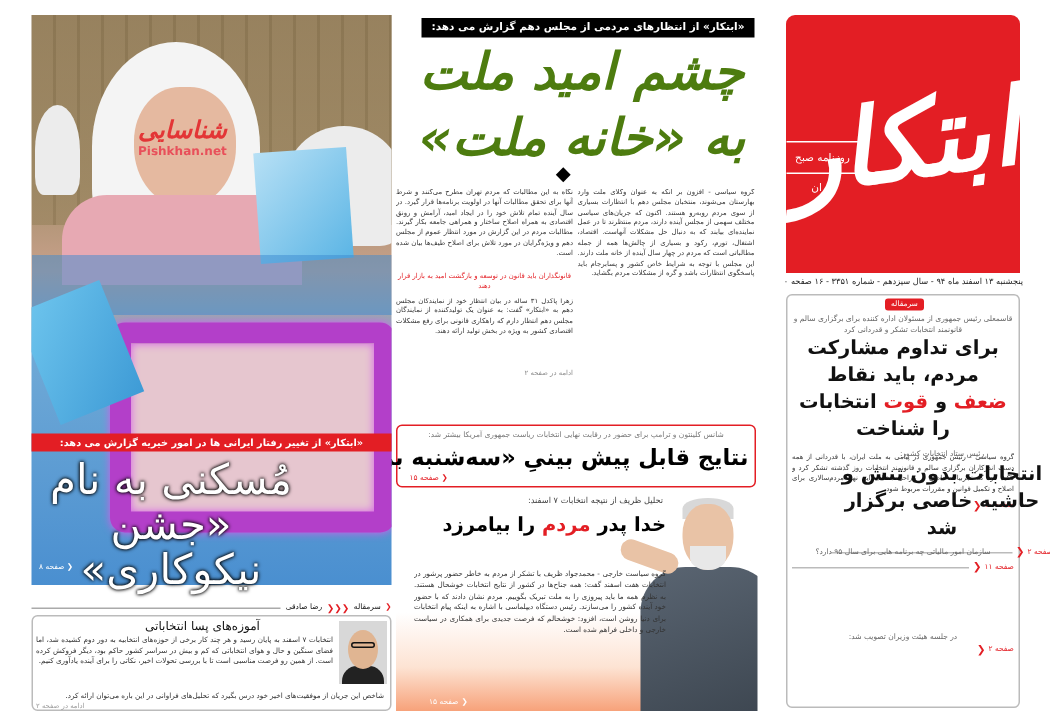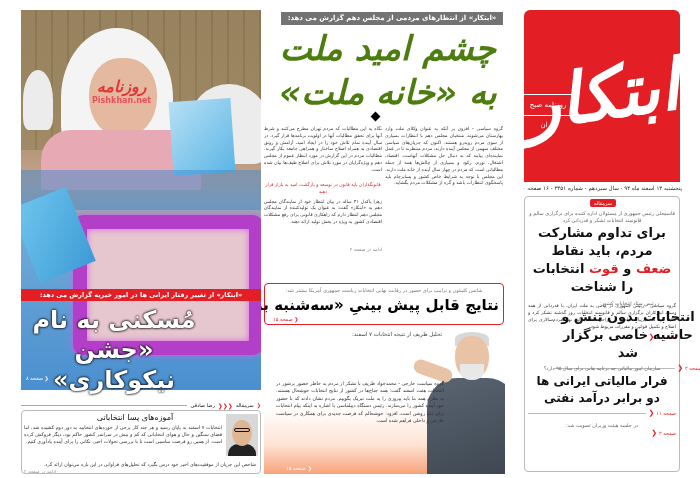--- a/index.html
+++ b/index.html
@@ -44,21 +44,21 @@
     font-size: 5px; color: #e31e24; display: flex; align-items: center; gap: 2px;
   }
   .page-ref .arrow { color: #e31e24; font-size: 7px; }
   .page-ref .rule { flex: 1; height: 1px; background: #bbb; }
 
   .ra { position: absolute; left: 528px; width: 148px; }
 
   
   .mid-banner {
     position: absolute; left: 281px; top: 12px; width: 222px; height: 13px;
-    background: #737373; color: #fff; font-size: 7px; line-height: 13px;
+    background: #000000; color: #fff; font-size: 7px; line-height: 13px;
     text-align: center; font-weight: bold;
   }
   .main-headline {
     position: absolute; left: 268px; top: 26px; width: 240px;
     text-align: center; font-weight: bold; color: #4d7c0f;
     font-size: 34px; line-height: 44px; letter-spacing: -1px; font-style: italic;
   }
   .diamond {
     position: absolute; left: 372px; top: 113px; width: 7px; height: 7px;
     background: #000; transform: rotate(45deg);
@@ -156,21 +156,21 @@
   .watermark .fa { font-size: 16px; font-weight: bold; font-style: italic; line-height: 18px; opacity: .85; }
   .watermark .en { font-size: 8px; font-weight: bold; direction: ltr; color: #e8505a; }
 
   .photo-banner {
     position: absolute; left: 21px; top: 289px; width: 240px; height: 12px;
     background: #e31e24; color: #fff; font-size: 6.5px; line-height: 12px; text-align: center; font-weight: bold;
     white-space: nowrap; overflow: hidden;
   }
   .photo-headline {
     position: absolute; left: 24px; top: 305px; width: 180px;
-    color: #fff; font-weight: bold; font-size: 24px; line-height: 30px; text-align: center;
+    color: #fff; font-weight: normal; font-size: 28px; line-height: 30px; text-align: center;
     text-shadow: 0 0 3px #000, 0 0 2px #000;
   }
   .photo-ref { position: absolute; left: 26px; top: 375px; font-size: 5px; color: #fff; }
 
   .col-label-row {
     position: absolute; left: 21px; top: 400px; width: 240px; height: 10px;
     display: flex; align-items: center; gap: 3px; font-size: 5px;
   }
   .col-label-row .rule { flex: 1; height: 1px; background: #aaa; }
   .col-box {
@@ -221,21 +221,20 @@
   <div class="rh" style="font-size:13px; line-height:18px; margin-top:1px;">انتخابات بدون تنش و حاشیه خاصی برگزار شد</div>
   <div class="page-ref" style="margin-top:2px;">
     <span>صفحه ۲</span>
     <span class="arrow">❮</span>
     <span class="rule"></span>
   </div>
 </div>
 
 <div class="ra" style="top:365px;">
   <div class="kicker">سازمان امور مالیاتی چه برنامه هایی برای سال ۹۵ دارد؟</div>
-  <div class="rh" style="font-size:12px; line-height:17px; margin-top:1px;">فرار مالیاتی ایرانی ها دو برابر درآمد نفتی</div>
   <div class="page-ref" style="margin-top:2px;">
     <span>صفحه ۱۱</span>
     <span class="arrow">❮</span>
     <span class="rule"></span>
   </div>
 </div>
 
 <div class="ra" style="top:422px;">
   <div class="kicker">در جلسه هیئت وزیران تصویب شد:</div>
   <div class="page-ref">
@@ -273,20 +272,25 @@
 <div class="zarif-area"></div>
 <div class="zarif-photo">
   <div class="suit"></div>
   <div class="arm"></div>
   <div class="hair"></div>
   <div class="head"></div>
   <div class="beard"></div>
 </div>
 <div class="zarif-kicker">تحلیل ظریف از نتیجه انتخابات ۷ اسفند:</div>
 <div class="zarif-head">
+  <div>
+    <span>خدا پدر</span>
+    <span class="red">مردم</span>
+    <span>را بیامرزد</span>
+  </div>
 </div>
 <div class="zarif-body">
   <div class="body-text" style="font-size:4.8px; line-height:7.4px;">گروه سیاست خارجی - محمدجواد ظریف با تشکر از مردم به خاطر حضور پرشور در انتخابات هفت اسفند گفت: همه جناح‌ها در کشور از نتایج انتخابات خوشحال هستند. به نظرم همه ما باید پیروزی را به ملت تبریک بگوییم. مردم نشان دادند که با حضور خود آینده کشور را می‌سازند. رئیس دستگاه دیپلماسی با اشاره به اینکه پیام انتخابات برای دنیا روشن است، افزود: خوشحالم که فرصت جدیدی برای همکاری در سیاست خارجی و داخلی فراهم شده است.</div>
 </div>
 <div class="zarif-ref">
   <span>❮</span>
   <span>صفحه ۱۵</span>
 </div>
 
 <div class="photo">
@@ -295,21 +299,21 @@
   <div class="girl2"></div>
   <div class="girl-hijab"></div>
   <div class="girl-face"></div>
   <div class="girl-body"></div>
   <div class="card1"></div>
   <div class="blue-table"></div>
   <div class="tinsel"></div>
   <div class="card2"></div>
 </div>
 <div class="watermark">
-  <div class="fa">روزنامه</div>
+  <div class="fa">شناسایی</div>
   <div class="en">Pishkhan.net</div>
 </div>
 <div class="photo-banner">«ابتکار» از تغییر رفتار ایرانی ها در امور خیریه گزارش می دهد:</div>
 <div class="photo-headline">
   <div>مُسکنی به نام</div>
   <div>«جشن نیکوکاری»</div>
 </div>
 <div class="photo-ref">
   <span>❮</span>
   <span>صفحه ۸</span>

